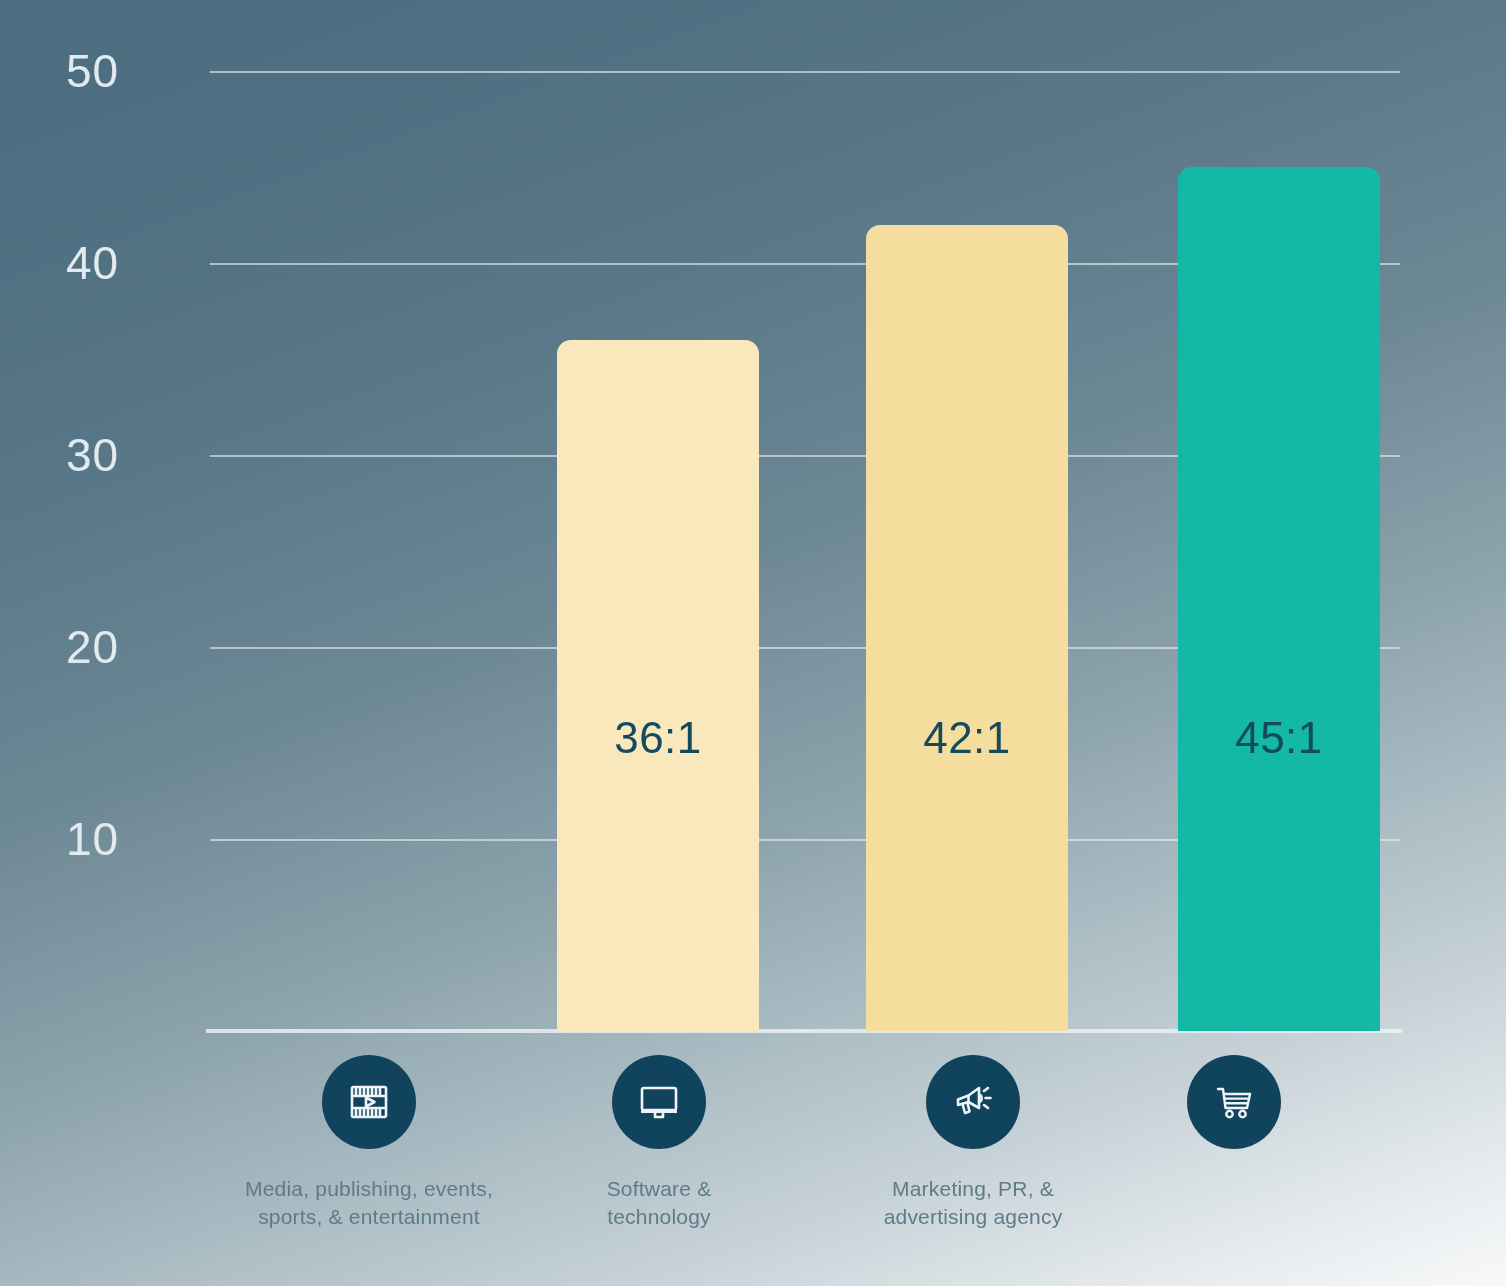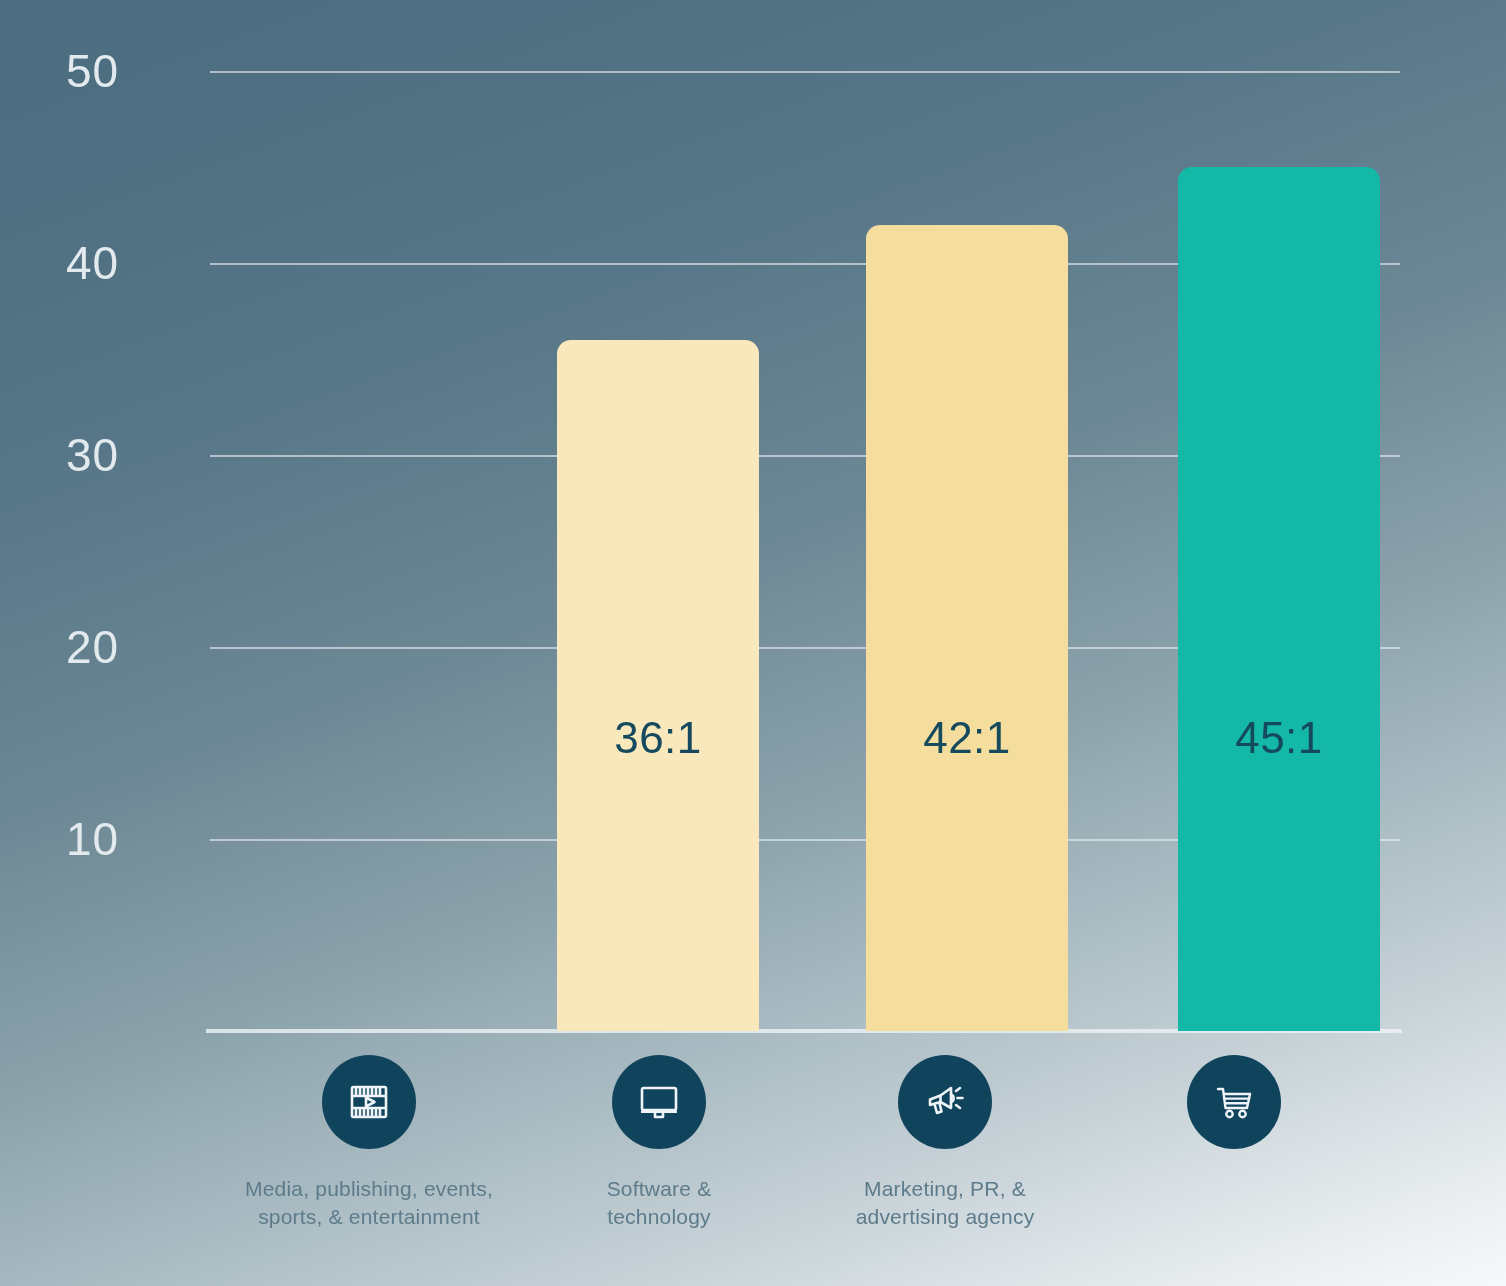--- a/index.html
+++ b/index.html
@@ -186,21 +186,21 @@
       <svg width="48" height="48" viewBox="0 0 48 48" fill="none" stroke="#eef4f7" stroke-width="2.6">
         <rect x="7" y="10" width="34" height="22" rx="1.8"></rect>
         <line x1="6" y1="33.8" x2="42" y2="33.8"></line>
         <path d="M20 34 L20 39 L28 39 L28 34" stroke-linejoin="round"></path>
       </svg>
     </div>
     <div class="cat-label">Software &amp;
 technology</div>
   </div>
 
-  <div class="cat" style="left:795px;text-align:center;">
+  <div class="cat" style="left:823px;text-align:center;">
     <div class="cat-icon">
       <svg width="48" height="48" viewBox="0 0 48 48" fill="none" stroke="#eef4f7" stroke-width="2.6" stroke-linejoin="round" stroke-linecap="round">
         <path d="M9 21.5 L19.5 17.5 L30 10 L30 30 L19.5 24 L9 27 Z"></path>
         <path d="M19.5 17.5 L19.5 24"></path>
         <path d="M13.5 26 L16 35 L20.5 33.5 L18.5 25.3"></path>
         <path d="M30 16.5 C33.5 17.6 33.5 23 30 24.2"></path>
         <line x1="35" y1="13" x2="39" y2="10"></line>
         <line x1="36.5" y1="20" x2="41.5" y2="20"></line>
         <line x1="35" y1="27" x2="39" y2="30"></line>
       </svg>

